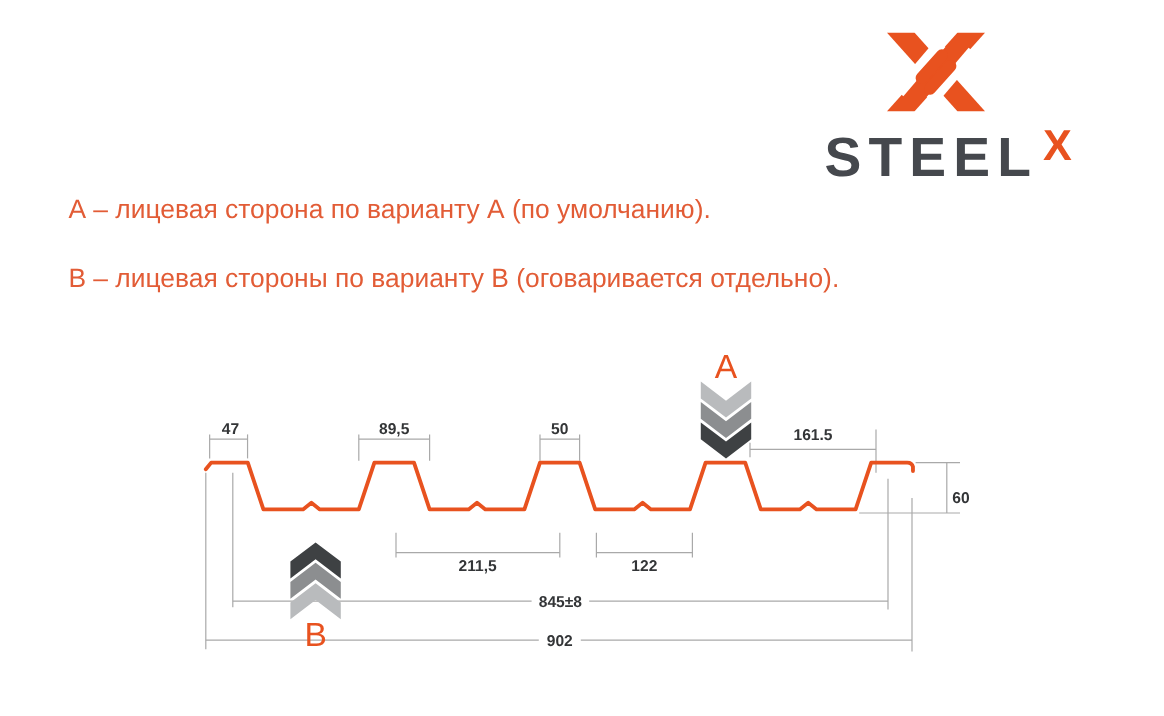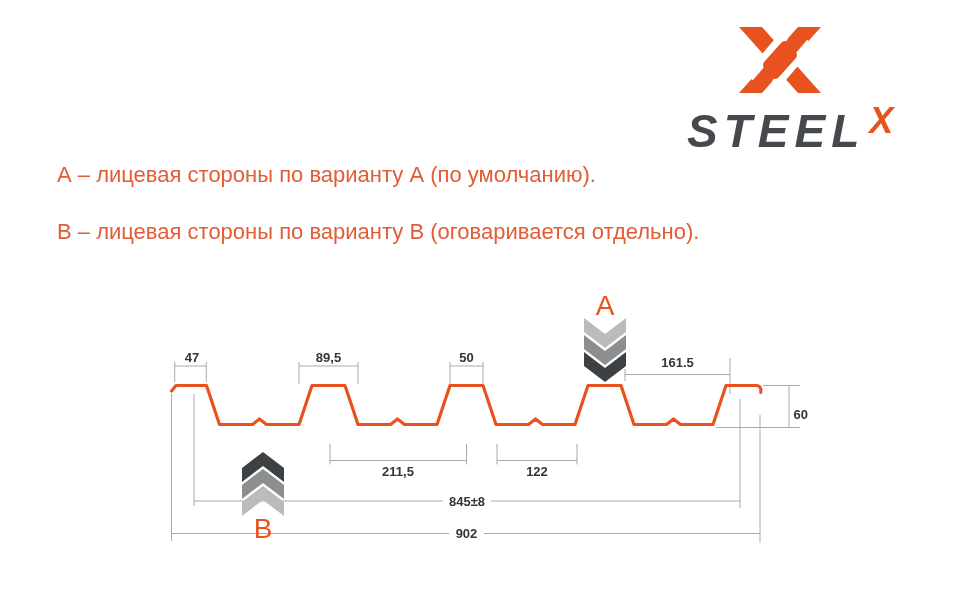--- a/index.html
+++ b/index.html
@@ -5,21 +5,20 @@
   html,body{margin:0;padding:0;}
   body{
     width:970px;height:597px;position:relative;background:#ffffff;overflow:hidden;
     font-family:"Liberation Sans", sans-serif;
   }
   .logo-mark{position:absolute;left:735px;top:27px;}
   .logo-word{
     position:absolute;left:687px;top:104px;width:230px;
     font-weight:bold;font-size:46px;letter-spacing:6px;color:#45484D;
     white-space:nowrap;
-    font-style:italic;
   }
   .logo-sup{
     display:inline-block;position:relative;top:-14px;margin-left:4px;
     font-size:36px;color:#E8521F;letter-spacing:0;
   }
   .note{
     position:absolute;left:57px;margin:0;
     font-size:22px;color:#E25C36;white-space:nowrap;
   }
   .note-a{top:162px;}
@@ -43,21 +42,21 @@
     <polygon fill="#E8521F" points="4,0 27,0 86,66 63,66"></polygon>
     <polygon fill="#E8521F" points="63,0 86,0 27,66 4,66"></polygon>
     <line x1="14" y1="50" x2="49" y2="9" stroke="#ffffff" stroke-width="10"></line>
     <line x1="41" y1="57" x2="76" y2="16" stroke="#ffffff" stroke-width="10"></line>
     <line x1="33" y1="38" x2="50" y2="19" stroke="#E8521F" stroke-width="10" stroke-linecap="round"></line>
     <line x1="40" y1="47" x2="57" y2="28" stroke="#E8521F" stroke-width="10" stroke-linecap="round"></line>
   </g>
 </svg>
 <div class="logo-word"><span>STEEL</span><span class="logo-sup">X</span></div>
 
-<p class="note note-a">А – лицевая стороны по варианту А (по умолчанию).</p>
+<p class="note note-a">А – лицевая сторона по варианту А (по умолчанию).</p>
 <p class="note note-b">В – лицевая стороны по варианту В (оговаривается отдельно).</p>
 
 <svg class="drawing" width="970" height="597" viewBox="0 0 970 597">
 
   <g class="dim-line-stroke" stroke="#A9A9A9" fill="none">
 
     <line x1="174.7" y1="362" x2="174.7" y2="382"></line>
     <line x1="206.3" y1="362" x2="206.3" y2="382"></line>
     <line x1="174.7" y1="366" x2="206.3" y2="366"></line>
 

